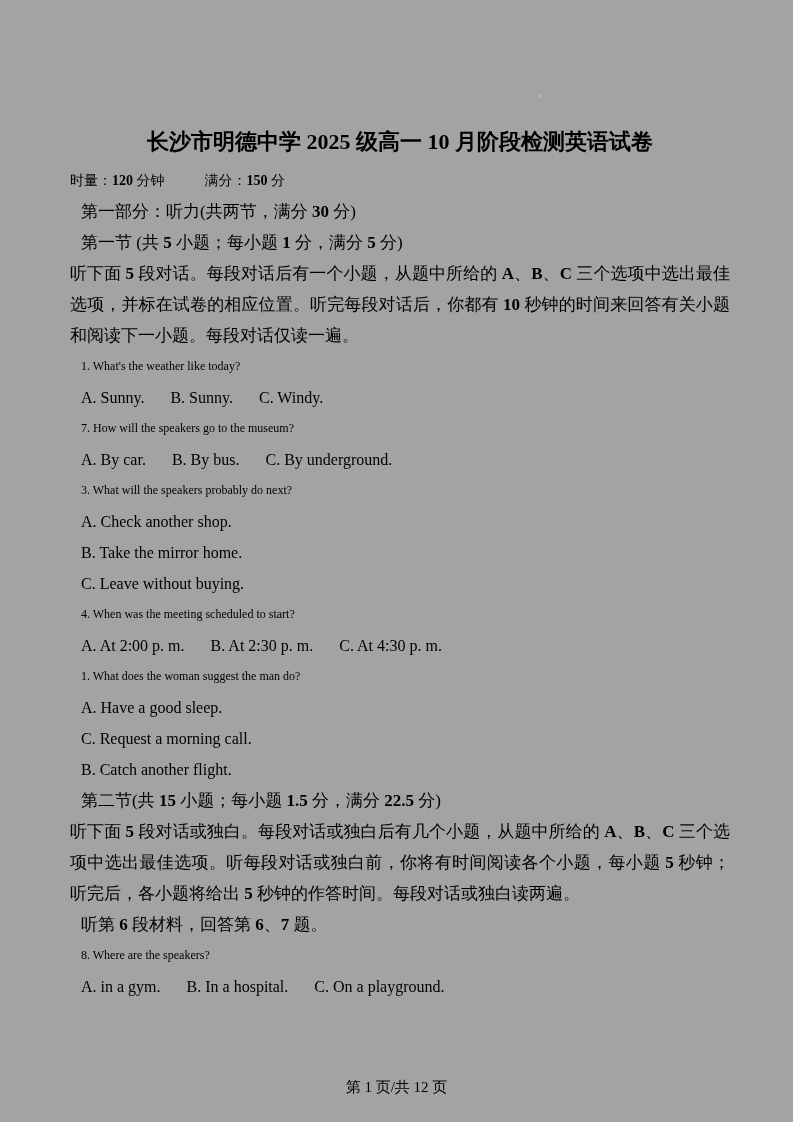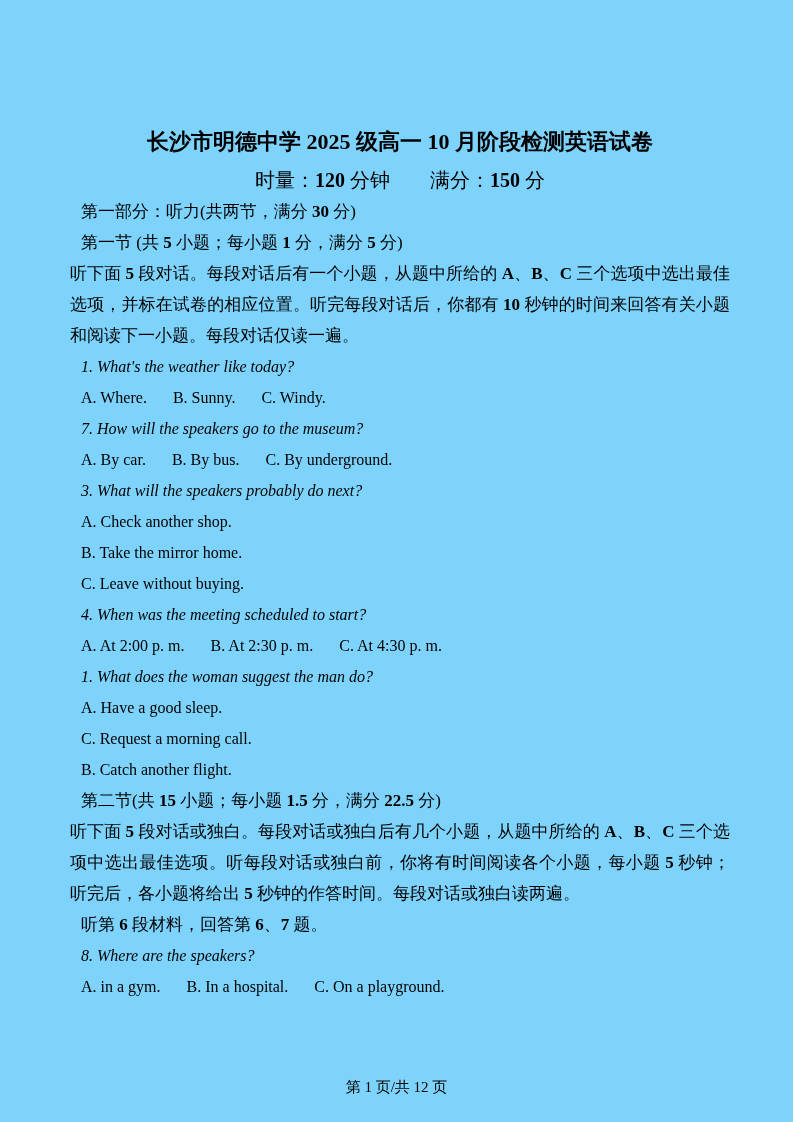--- a/index.html
+++ b/index.html
@@ -1,20 +1,20 @@
 <!DOCTYPE html>
 <html><head>
 <meta charset="utf-8">
 <style>
   html, body { margin: 0; padding: 0; background: #ffffff; }
   .page {
     position: relative;
     width: 793px;
     height: 1122px;
-    background: #7dd3fc;
+    background: #a3a3a3;
     color: #000000;
     font-family: "Liberation Serif", "DejaVu Serif", serif;
     overflow: hidden;
     margin: 0 auto;
   }
   .content {
     position: absolute;
     left: 70px;
     top: 0;
     width: 660px;
@@ -25,37 +25,36 @@
     line-height: 31px;
     text-align: center;
     font-size: 22px;
     font-weight: bold;
     white-space: nowrap;
   }
   .subtitle {
     margin-top: 8px;
     height: 31px;
     line-height: 31px;
-    text-align: center;
-    font-size: 20px;
+    font-size: 14px;
   }
   .gap { display: inline-block; width: 40px; }
   .line {
     height: 31px;
     line-height: 31px;
     font-size: 17px;
     white-space: nowrap;
     margin-left: 11px;
   }
   .para {
     line-height: 31px;
     font-size: 17px;
     text-align: justify;
   }
-  .q { font-size: 16px; font-style: italic; }
+  .q { font-size: 12px; }
   .opts { font-size: 16px; }
   .opt { display: inline-block; margin-right: 26px; }
   .b { font-weight: bold; }
   .footer {
     position: absolute;
     left: 0;
     right: 0;
     top: 1072px;
     height: 31px;
     line-height: 31px;
@@ -84,21 +83,21 @@
 
     <div class="subtitle"><span>时量：</span><span class="b">120</span><span> 分钟</span><span class="gap"></span><span>满分：</span><span class="b">150</span><span> 分</span></div>
 
     <div class="line"><span>第一部分：听力(共两节，满分 </span><span class="b">30</span><span> 分)</span></div>
 
     <div class="line"><span>第一节 (共 </span><span class="b">5</span><span> 小题；每小题 </span><span class="b">1</span><span> 分，满分 </span><span class="b">5</span><span> 分)</span></div>
 
     <div class="para"><span>听下面 </span><span class="b">5</span><span> 段对话。每段对话后有一个小题，从题中所给的 </span><span class="b">A</span><span>、</span><span class="b">B</span><span>、</span><span class="b">C</span><span> 三个选项中选出最佳选项，并标在试卷的相应位置。听完每段对话后，你都有 </span><span class="b">10</span><span> 秒钟的时间来回答有关小题和阅读下一小题。每段对话仅读一遍。</span></div>
 
     <div class="line q">1. What's the weather like today?</div>
-    <div class="line opts"><span class="opt">A. Where.</span><span class="opt">B. Sunny.</span><span class="opt">C. Windy.</span></div>
+    <div class="line opts"><span class="opt">A. Sunny.</span><span class="opt">B. Sunny.</span><span class="opt">C. Windy.</span></div>
 
     <div class="line q">7. How will the speakers go to the museum?</div>
     <div class="line opts"><span class="opt">A. By car.</span><span class="opt">B. By bus.</span><span class="opt">C. By underground.</span></div>
 
     <div class="line q">3. What will the speakers probably do next?</div>
     <div class="line opts">A. Check another shop.</div>
     <div class="line opts">B. Take the mirror home.</div>
     <div class="line opts">C. Leave without buying.</div>
 
     <div class="line q">4. When was the meeting scheduled to start?</div>

